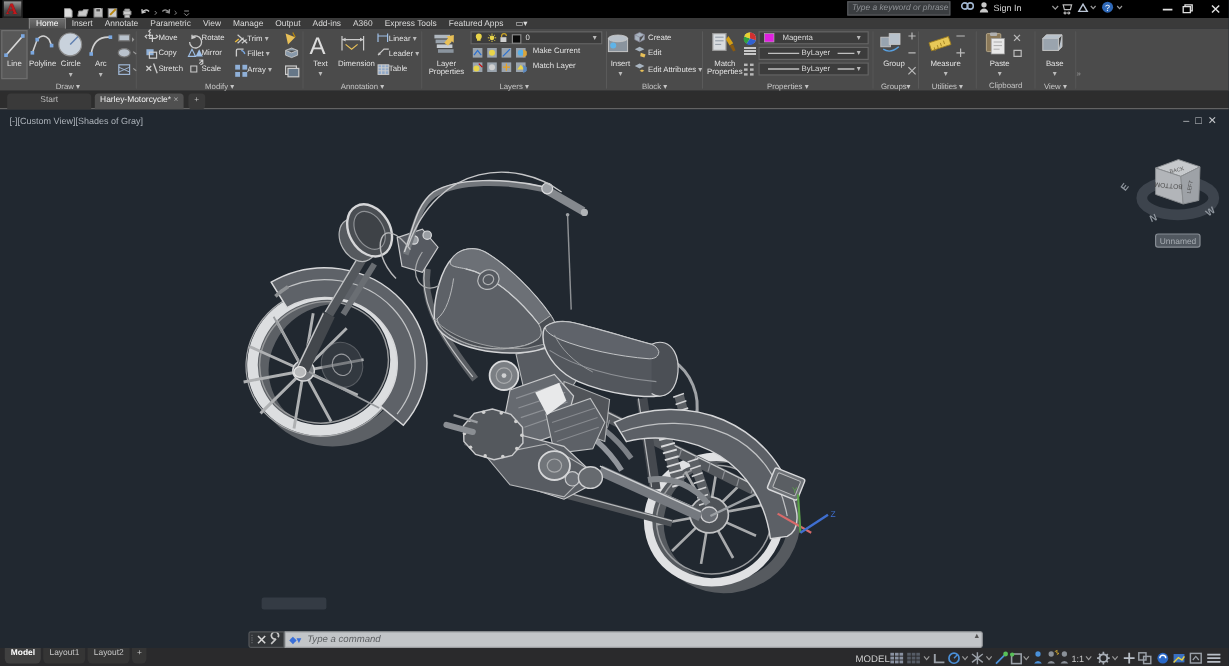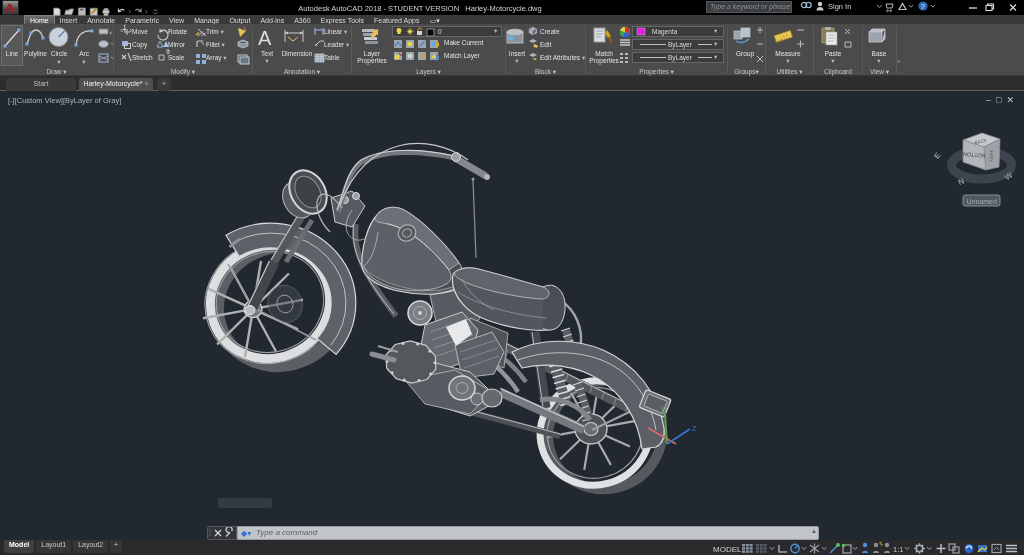--- a/index.html
+++ b/index.html
@@ -202,21 +202,21 @@
       <polygon points="963,140 984,147 986,170 963,162" fill="#b2b5b9" stroke="#8a8d90" stroke-width="0.8"></polygon>
       <polygon points="984,147 1000,139 999,167 986,170" fill="#9ea2a7" stroke="#8a8d90" stroke-width="0.8"></polygon>
       <text font-size="4.5" fill="#5a5a5a" text-anchor="middle" transform="translate(981,143) rotate(-12)">BACK</text>
       <text font-size="5.5" fill="#4a4a4a" text-anchor="middle" transform="translate(974,153) rotate(185)">BOTTOM</text>
       <text font-size="4.5" fill="#4a4a4a" text-anchor="middle" transform="translate(993,156) rotate(-80)">LEFT</text>
       <rect x="963" y="195" width="37" height="11" rx="2" fill="#515860" stroke="#868c93" stroke-width="1"></rect>
       <text x="966.5" y="203.5" font-size="7" fill="#a6acb2">Unnamed</text>
     </g>
   </svg>
 
-  <div class="abs" style="left:8px;top:96px;color:#aeb4bb;font-size:7.5px;z-index:2;">[-][Custom View][ByLayer of Gray]</div>
+  <div class="abs" style="left:8px;top:96px;color:#aeb4bb;font-size:7.5px;z-index:2;">[-][Custom View][Shades of Gray]</div>
   <div class="abs" style="left:986px;top:95px;color:#c5c8cb;font-size:9px;z-index:2;white-space:nowrap;">–&nbsp;&nbsp;□&nbsp;&nbsp;✕</div>
 
   <div class="abs" id="titlebar"></div>
   <div class="abs" id="applogo">
       <span>A</span>
     </div>
   <div class="abs" id="qat"><svg width="127" height="9.5" viewBox="0 0 160 12">
     <g fill="none" stroke="#c9c9c9" stroke-width="1">
       <path d="M2,1.5 h6 l2,2 v7 h-8 z" fill="#ddd" stroke="#999"></path>
       <path d="M17,4 h4 l1,-1.5 h5 l-2,7 h-9 z" fill="#c9c9c9" stroke="#888"></path>
@@ -225,21 +225,20 @@
       <rect x="48" y="1.5" width="9" height="9" fill="#ccc" stroke="#777"></rect>
           <path d="M50,8 l6,-6" stroke="#b8860b" stroke-width="2"></path>
       <path d="M64,4 h8 v4 h-8 z M65.5,4 v-2 h5 v2 M65.5,8 v3 h5 v-3" fill="#ccc" stroke="#888"></path>
       <path d="M84,6 a4,4 0 0 1 7,-1.5 m-7.5,-2.5 l0.3,4 3.7,-1" fill="none" stroke="#c9c9c9" stroke-width="1.4"></path>
       <path d="M97,4 l2,2 l-2,2" stroke="#909090"></path>
       <path d="M112,6 a4,4 0 0 0 -7,-1.5 m7.5,-2.5 l-0.3,4 -3.7,-1" fill="none" stroke="#8f8f8f" stroke-width="1.4"></path>
       <path d="M118,4 l2,2 l-2,2" stroke="#909090"></path>
       <path d="M128,4 h5 m-5,2.5 l2.5,2.5 l2.5,-2.5" stroke="#9a9a9a"></path>
     </g>
       </svg></div>
-  <div class="abs" id="titletext">Autodesk AutoCAD 2018 - STUDENT VERSION&nbsp;&nbsp;&nbsp;Harley-Motorcycle.dwg</div>
   <div class="abs" id="searchbox">Type a keyword or phrase</div>
   <div class="abs" id="titleicons"><svg width="150" height="13" viewBox="0 0 150 13">
     <circle cx="6" cy="5" r="2.6" fill="none" stroke="#9fb4cf" stroke-width="1.3"></circle>
     <circle cx="10.5" cy="5" r="2.6" fill="none" stroke="#9fb4cf" stroke-width="1.3"></circle>
     <circle cx="22" cy="4" r="2.2" fill="#c9c9c9"></circle>
         <path d="M18.5,10.5 a3.5,3.5 0 0 1 7,0 z" fill="#c9c9c9"></path>
     <text x="30" y="9" font-size="7.5" fill="#d6d6d6" font-family="Liberation Sans">Sign In</text>
     <path d="M79,5 l2.4,2.6 2.4,-2.6" fill="none" stroke="#999"></path>
     <path d="M88,4 h7 l-1,4 h-5 z m1.5,6 a0.8,0.8 0 1 0 0.1,0 m3,0 a0.8,0.8 0 1 0 0.1,0" fill="none" stroke="#bbb"></path>
     <path d="M101,9.5 l3.5,-6 3.5,6 z" fill="none" stroke="#b9c4d4" stroke-width="1.2"></path>

